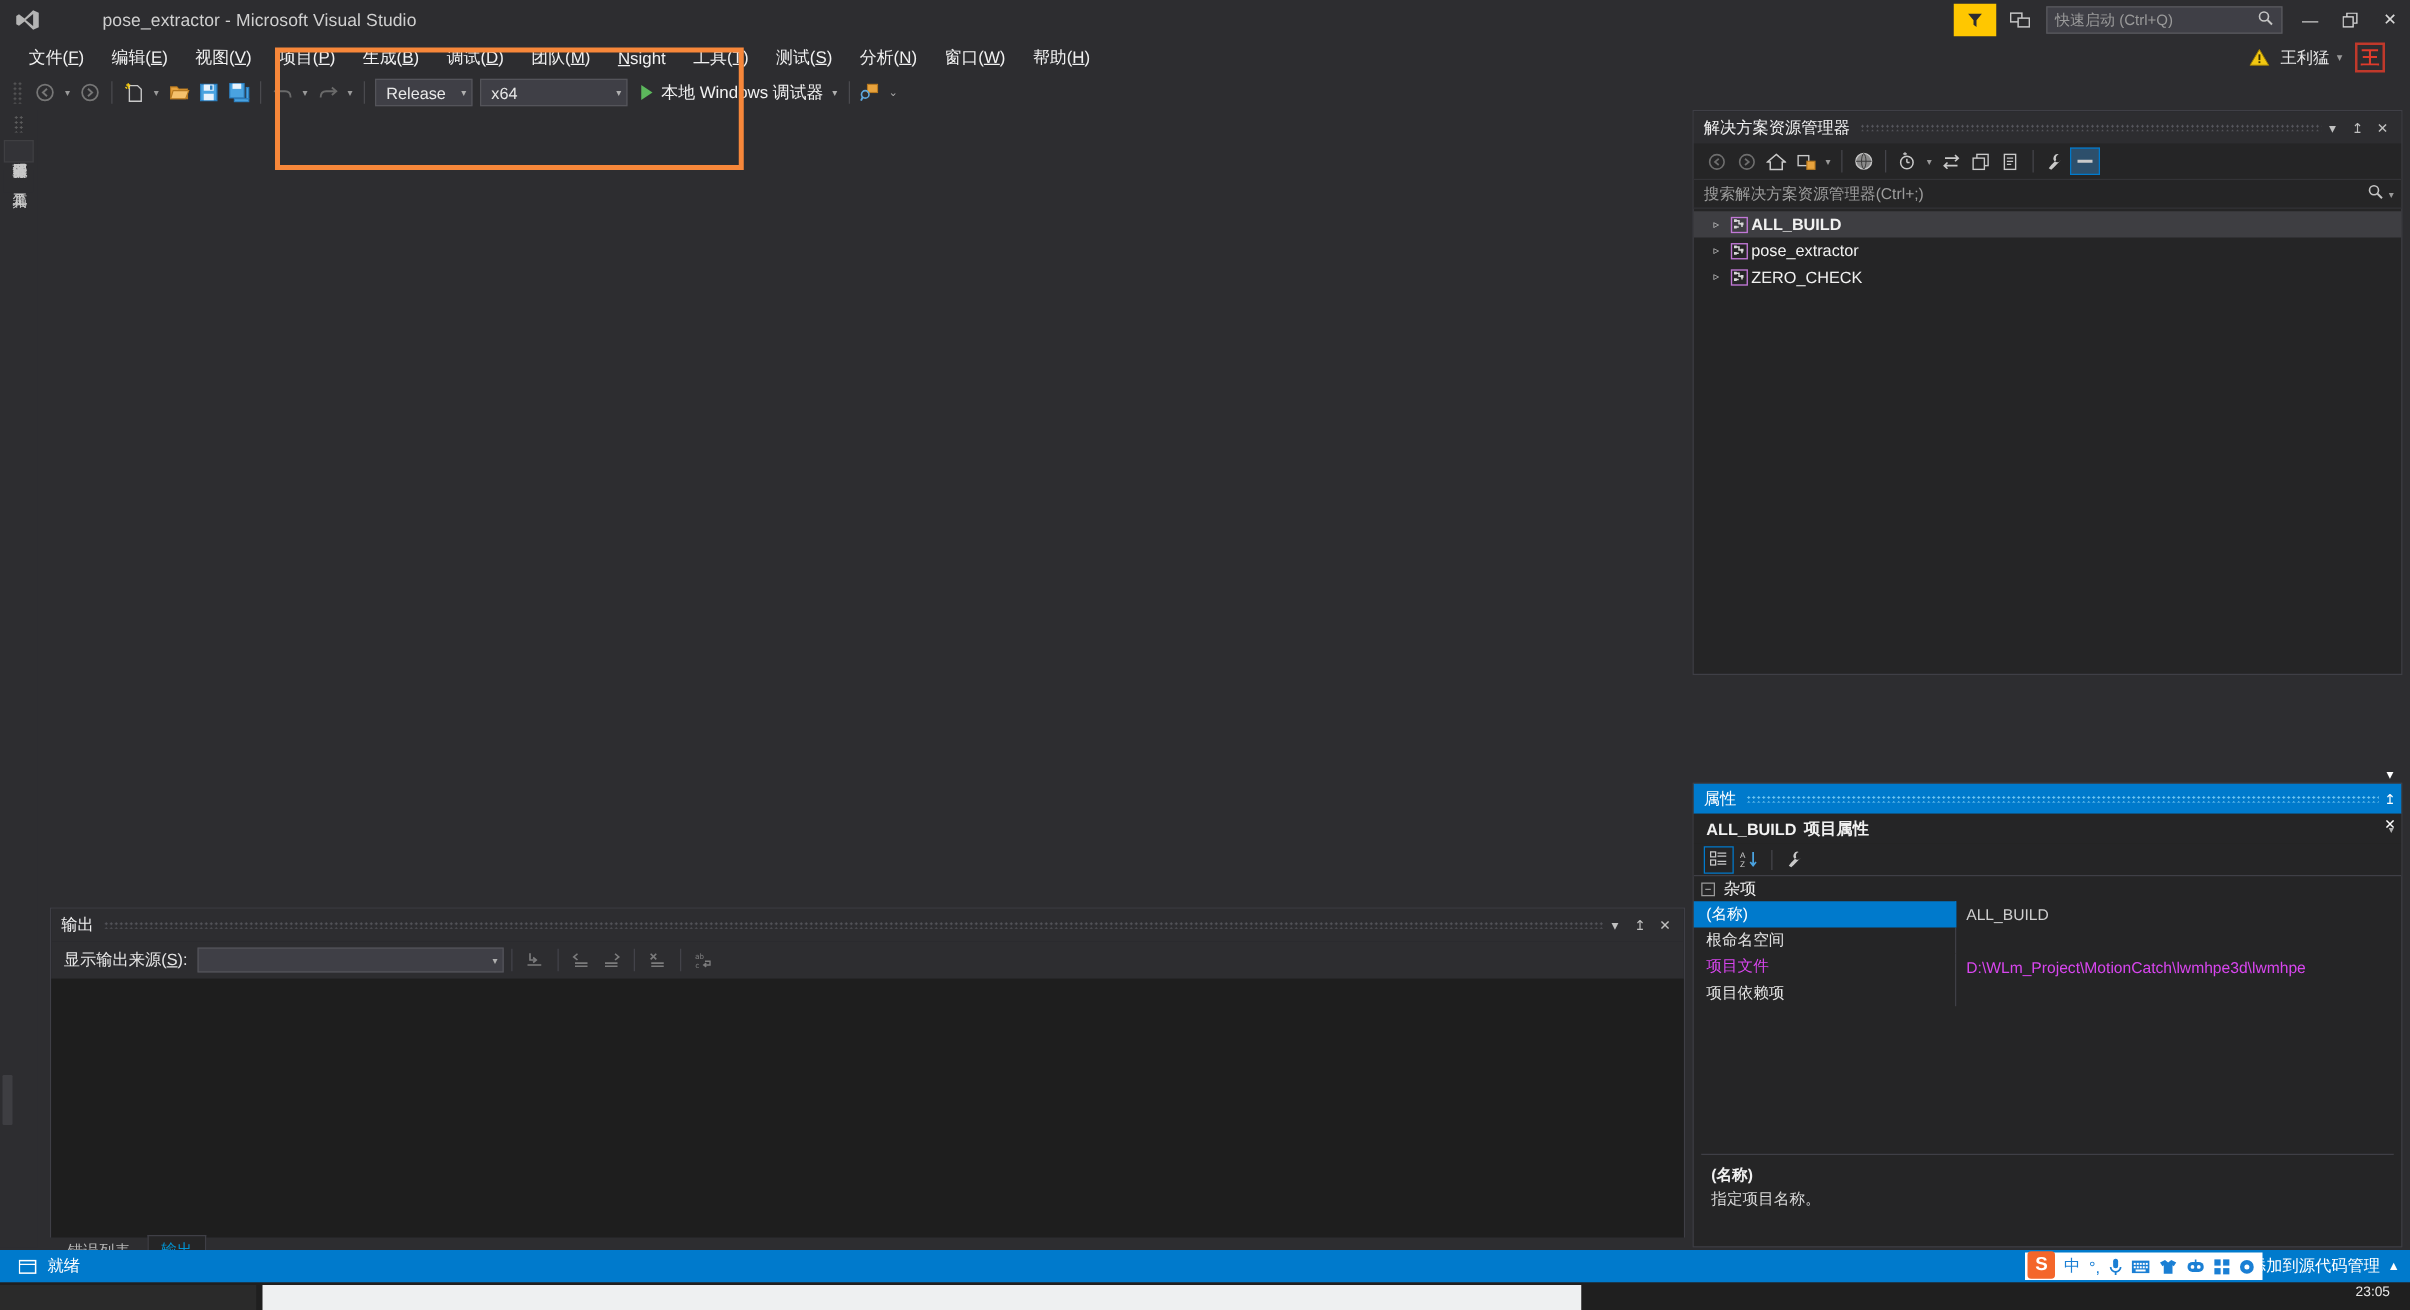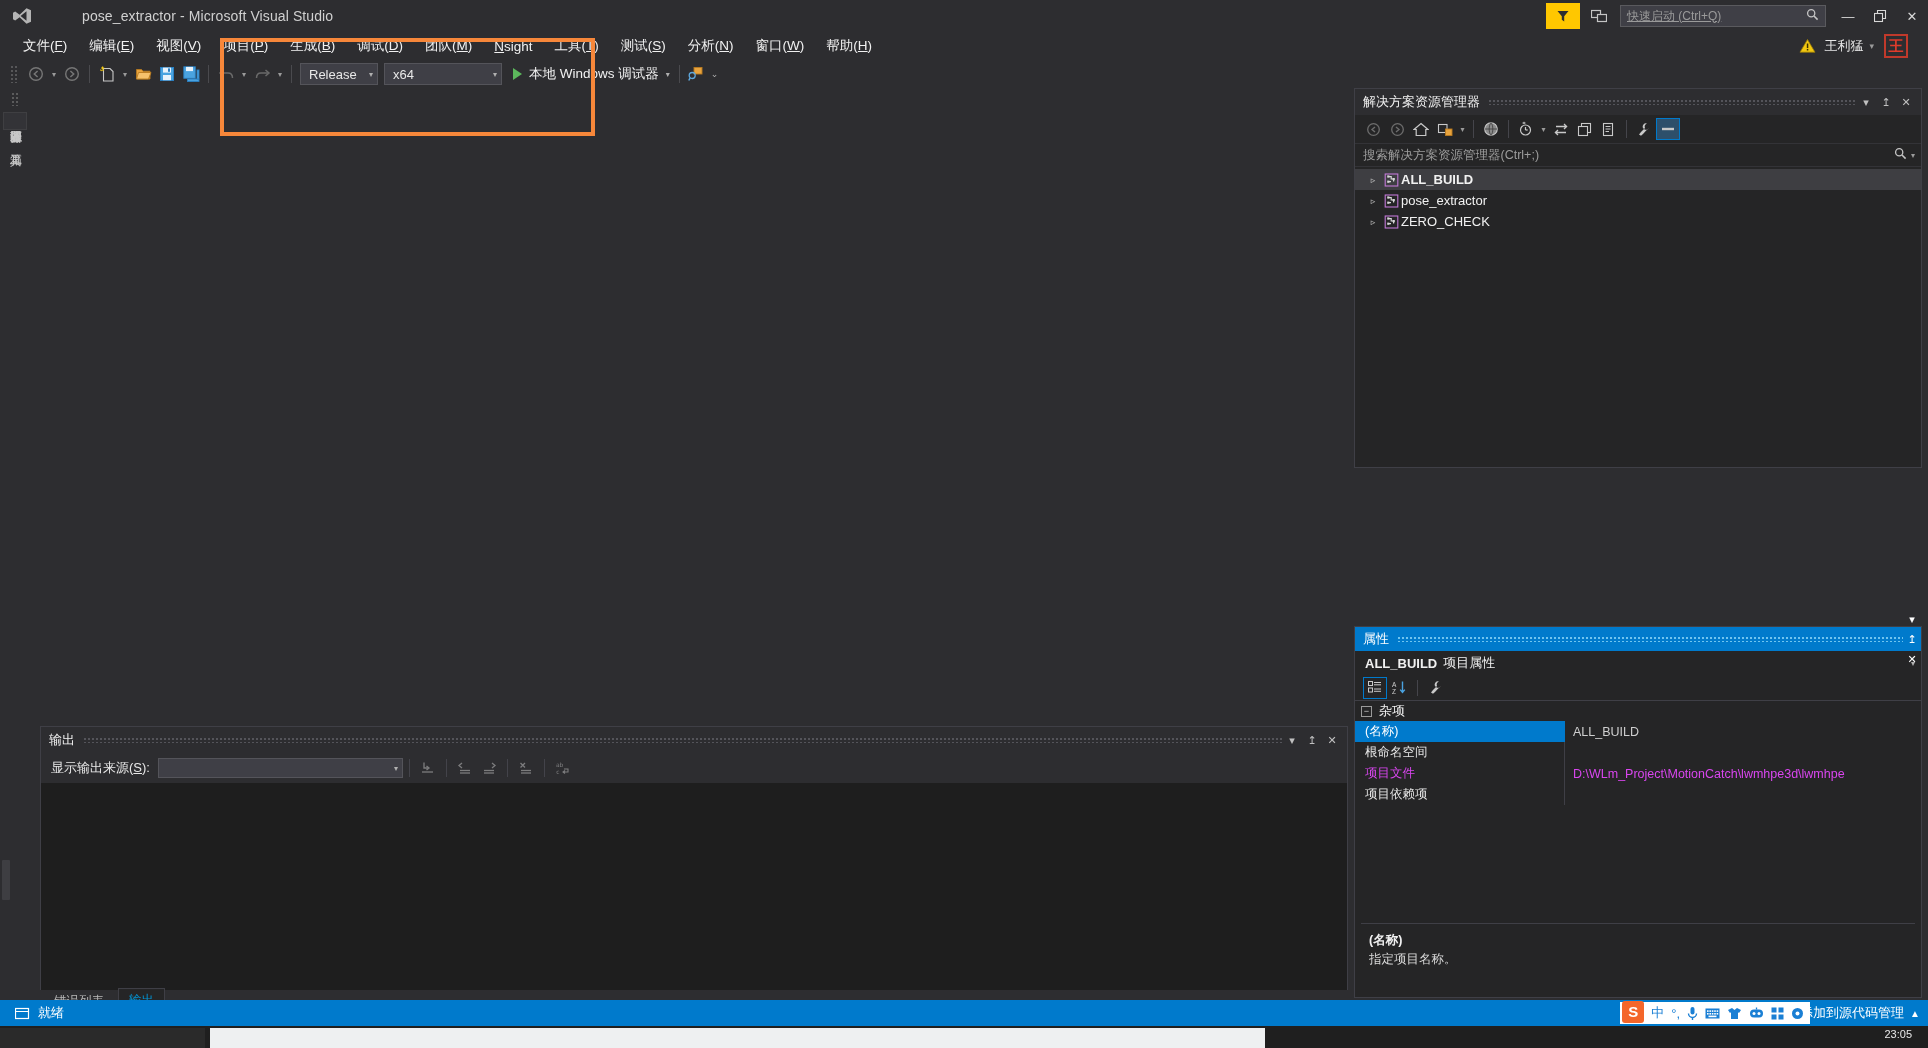--- a/index.html
+++ b/index.html
@@ -33,23 +33,23 @@
   .feedback-btn {
     width: 34px; height: 26px; background: #ffc700;
     display: flex; align-items: center; justify-content: center;
     margin-right: 4px;
   }
   .ico-btn {
     width: 30px; height: 26px; display: flex; align-items: center;
     justify-content: center; color: #c5c5c5;
   }
   .quicklaunch {
-    width: 206px; height: 22px; background: #3f3f46; border: 1px solid #5a5a5e;
+    width: 189px; height: 22px; background: #3f3f46; border: 1px solid #5a5a5e;
     display: flex; align-items: center; padding: 0 6px; margin: 0 6px;
-    font-size: 12px; color: #9a9a9a; text-decoration: underline;
+    font-size: 12px; color: #9a9a9a;
   }
   .quicklaunch .ql-text { flex: 1; }
   .win-btn {
     width: 32px; height: 32px; display: flex; align-items: center;
     justify-content: center; color: #d8d8d8; font-size: 13px;
   }
 
   
   .menubar {
     position: absolute; left: 0; top: 32px; width: 1928px; height: 28px;
@@ -186,21 +186,21 @@
     padding: 3px 10px 4px; font-size: 12.5px; color: #b8b8b8;
     margin-left: 4px;
   }
   .ptab.active {
     color: #0096d6; background: #252526; border: 1px solid #3f3f46;
     border-bottom-color: #252526;
   }
 
   
   .sol-panel {
-    position: absolute; left: 1354px; top: 88px; width: 568px; height: 380px;
+    position: absolute; left: 1354px; top: 88px; width: 568px; height: 452px;
     background: #252526; border: 1px solid #3f3f46;
   }
   .sol-toolbar {
     height: 28px; display: flex; align-items: center; padding-left: 6px;
     background: #252526;
   }
   .se-btn { width: 24px; height: 22px; display:flex; align-items:center; justify-content:center; }
   .se-btn.sel { border: 1px solid #007acc; background: #2d4f6b; }
   .se-caret { width: 11px; height: 22px; display:flex; align-items:center;
     justify-content:center; color:#9a9a9a; font-size: 8px; }
@@ -720,21 +720,21 @@
       <span class="ph-dots"></span>
       <span class="ph-btns">
         <span class="ph-btn">▾</span>
         <span class="ph-btn">↥</span>
         <span class="ph-btn">✕</span>
       </span>
     </div>
 
     <div class="prop-sub">
       <b>ALL_BUILD</b>
-      <span style="margin-left:6px;">项目属性</span>
+      <span style="margin-left:6px;font-weight:bold;">项目属性</span>
       <span class="sub-caret">▾</span>
     </div>
 
     <div class="prop-toolbar">
       <span class="pt-btn sel">
         <svg width="16" height="15" viewBox="0 0 16 15">
           <rect x="1.5" y="1.5" width="4" height="4" fill="none" stroke="#c9c9c9" stroke-width="1"></rect>
           <rect x="1.5" y="8" width="4" height="4" fill="none" stroke="#c9c9c9" stroke-width="1"></rect>
           <line x1="7" y1="2.5" x2="14" y2="2.5" stroke="#c9c9c9" stroke-width="1"></line>
           <line x1="7" y1="4.8" x2="14" y2="4.8" stroke="#c9c9c9" stroke-width="1"></line>

